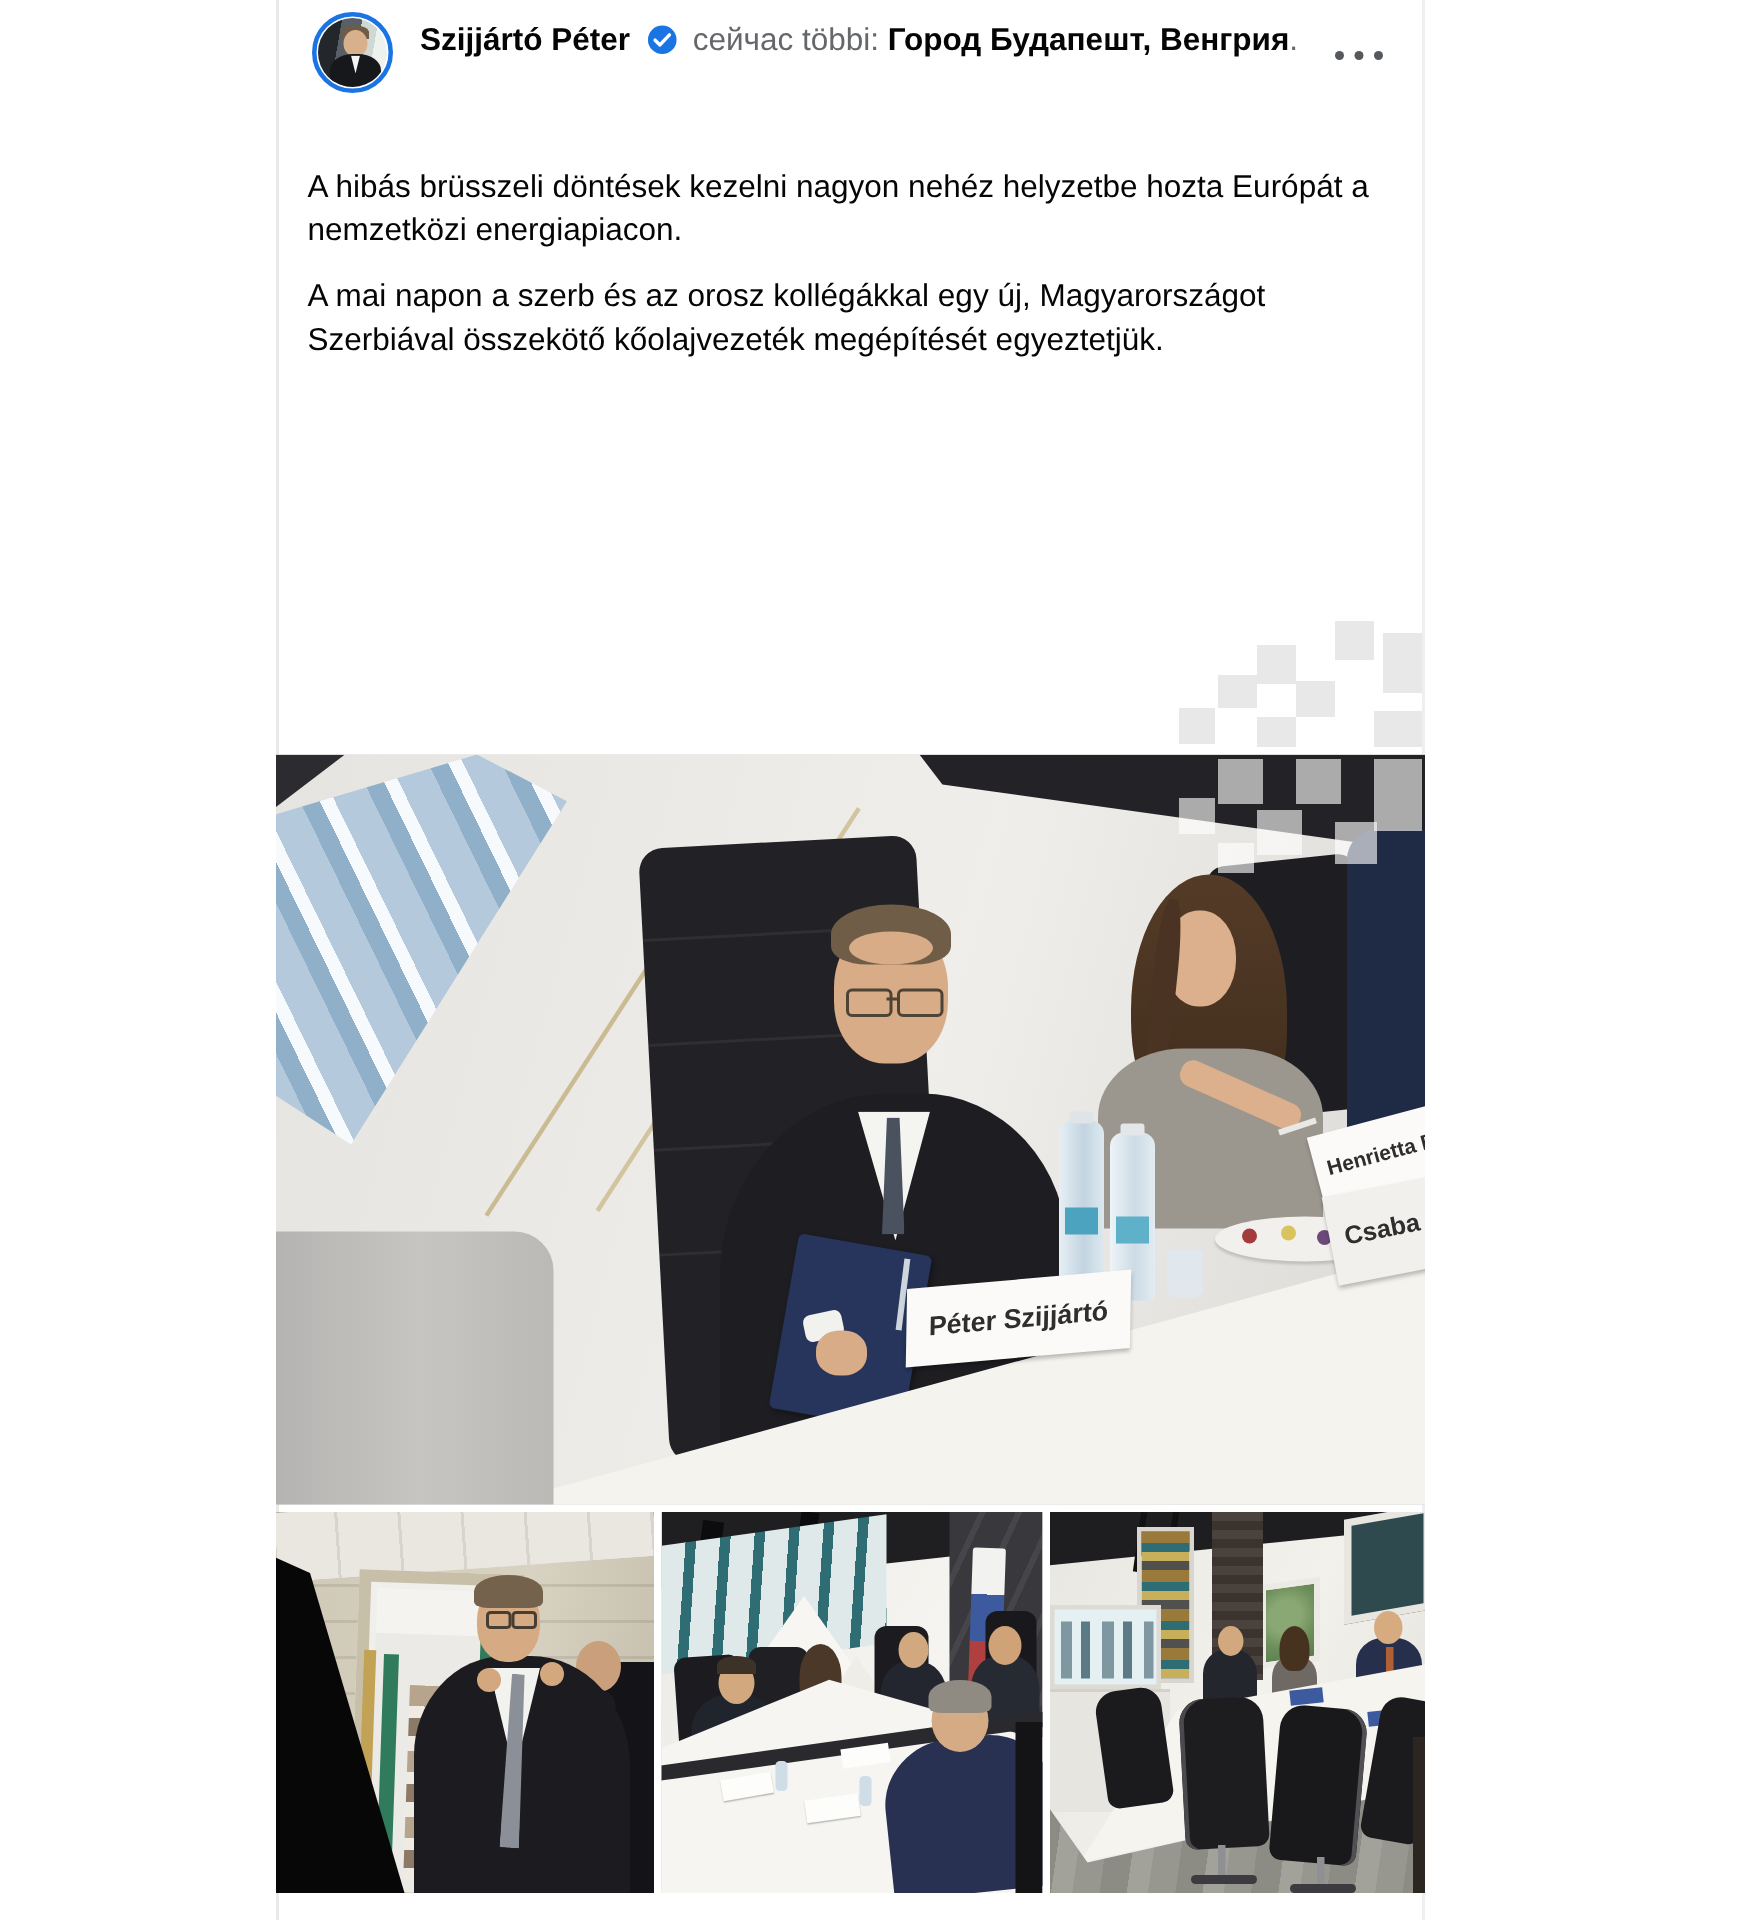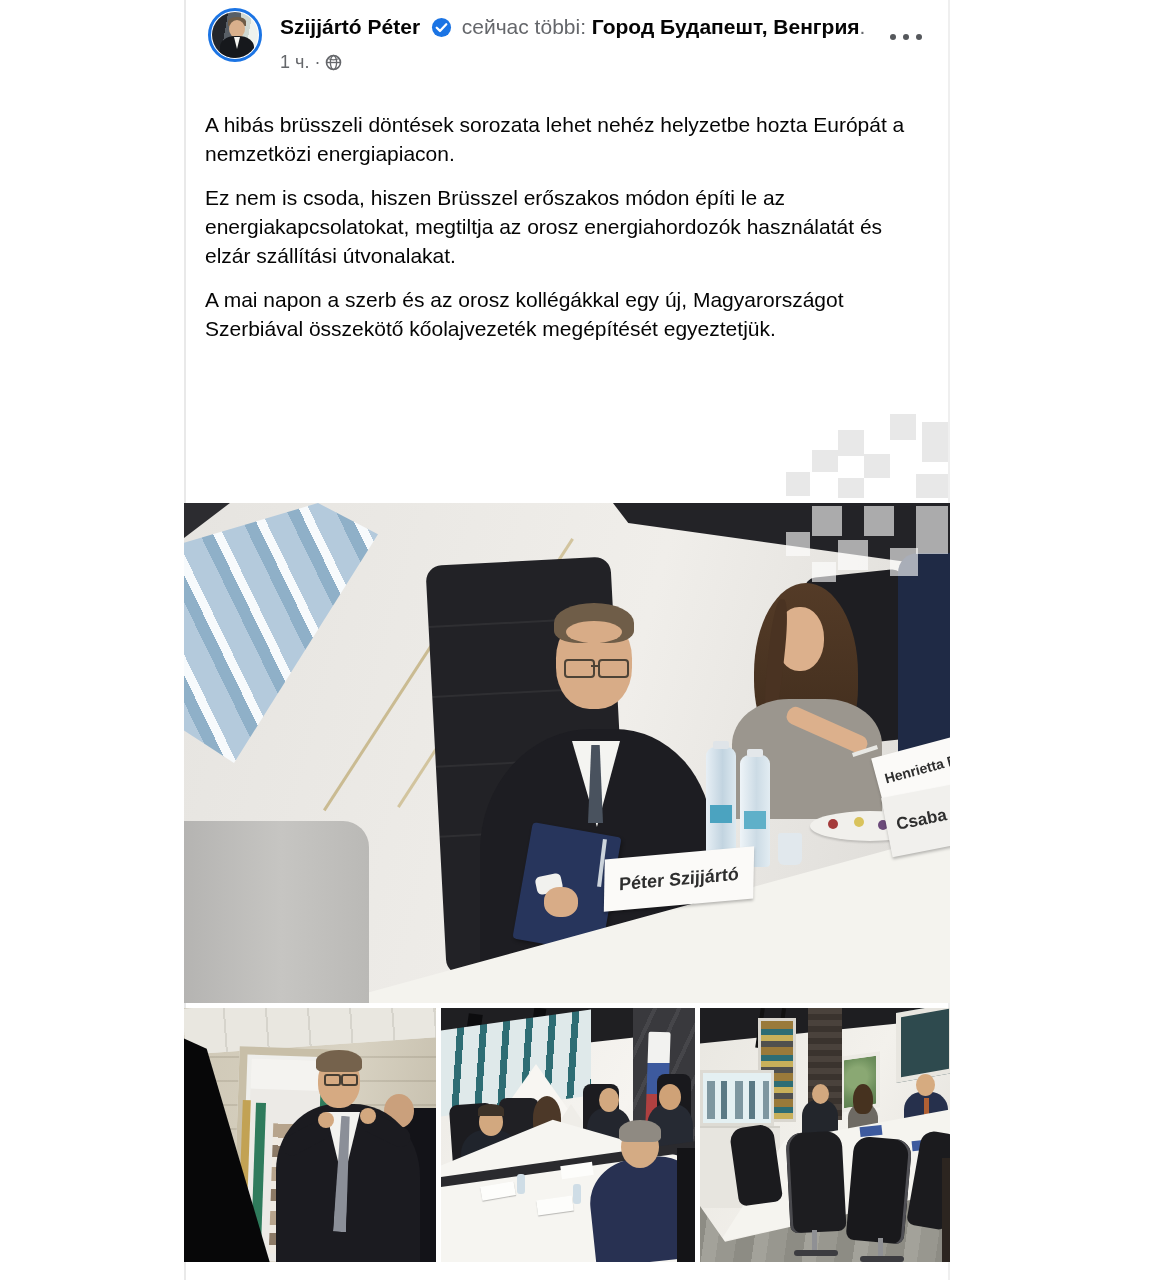--- a/index.html
+++ b/index.html
@@ -54,41 +54,30 @@
 </div>
 
 <div class="header-text">
   <span class="b">Szijjártó Péter</span>
   <svg width="21" height="21" viewBox="0 0 22 22" style="vertical-align:-4px;margin:0 4px 0 5px;">
     <circle cx="11" cy="11" r="10" fill="#1b74e4"></circle>
     <path d="M6 11.3 L9.4 14.6 L16 7.6" fill="none" stroke="#fff" stroke-width="2.4" stroke-linecap="round" stroke-linejoin="round"></path>
   </svg>
   <span class="gray">сейчас többi:</span>
   <span class="b">Город Будапешт, Венгрия</span><span class="gray">.</span>
-  <div class="meta">
-    <span>1 ч.</span>
-    <span>·</span>
-    <svg width="17" height="17" viewBox="0 0 18 18">
-      <circle cx="9" cy="9" r="7.4" fill="none" stroke="#65676b" stroke-width="1.7"></circle>
-      <ellipse cx="9" cy="9" rx="3.3" ry="7.4" fill="none" stroke="#65676b" stroke-width="1.4"></ellipse>
-      <line x1="1.6" y1="9" x2="16.4" y2="9" stroke="#65676b" stroke-width="1.4"></line>
-      <path d="M3 4.8 Q9 7.6 15 4.8" fill="none" stroke="#65676b" stroke-width="1.2"></path>
-    </svg>
-  </div>
 </div>
 
 <button class="menu-btn">
   <i></i>
     <i></i>
     <i></i>
 </button>
 
 <div class="post-text">
-  <p>A hibás brüsszeli döntések sorozata lehet nehéz helyzetbe hozta Európát a nemzetközi energiapiacon.</p>
-  <p>Ez nem is csoda, hiszen Brüsszel erőszakos módon építi le az energiakapcsolatokat, megtiltja az orosz energiahordozók használatát és elzár szállítási útvonalakat.</p>
+  <p>A hibás brüsszeli döntések kezelni nagyon nehéz helyzetbe hozta Európát a nemzetközi energiapiacon.</p>
   <p>A mai napon a szerb és az orosz kollégákkal egy új, Magyarországot Szerbiával összekötő kőolajvezeték megépítését egyeztetjük.</p>
 </div>
 
 <div class="photo main-photo">
   <div class="abs" style="inset:0;background:linear-gradient(105deg,#e6e4e0 0%,#f0eeea 55%,#dbd9d5 100%);"></div>
   <div class="abs" style="inset:0;background:#232327;clip-path:polygon(56% 0,100% 0,100% 13%,58% 4%);"></div>
   <div class="abs" style="inset:0;background:#2c2c30;clip-path:polygon(0 0,6% 0,0 7%);"></div>
   <div class="abs" style="left:-6px;top:0;width:200px;height:260px;
        background:repeating-linear-gradient(64deg,#f7fafc 0 9px,#b4cadc 9px 32px,#8fb0c8 32px 44px);
        clip-path:polygon(0 16%,70% 0,100% 12%,28% 100%,0 86%);"></div>

